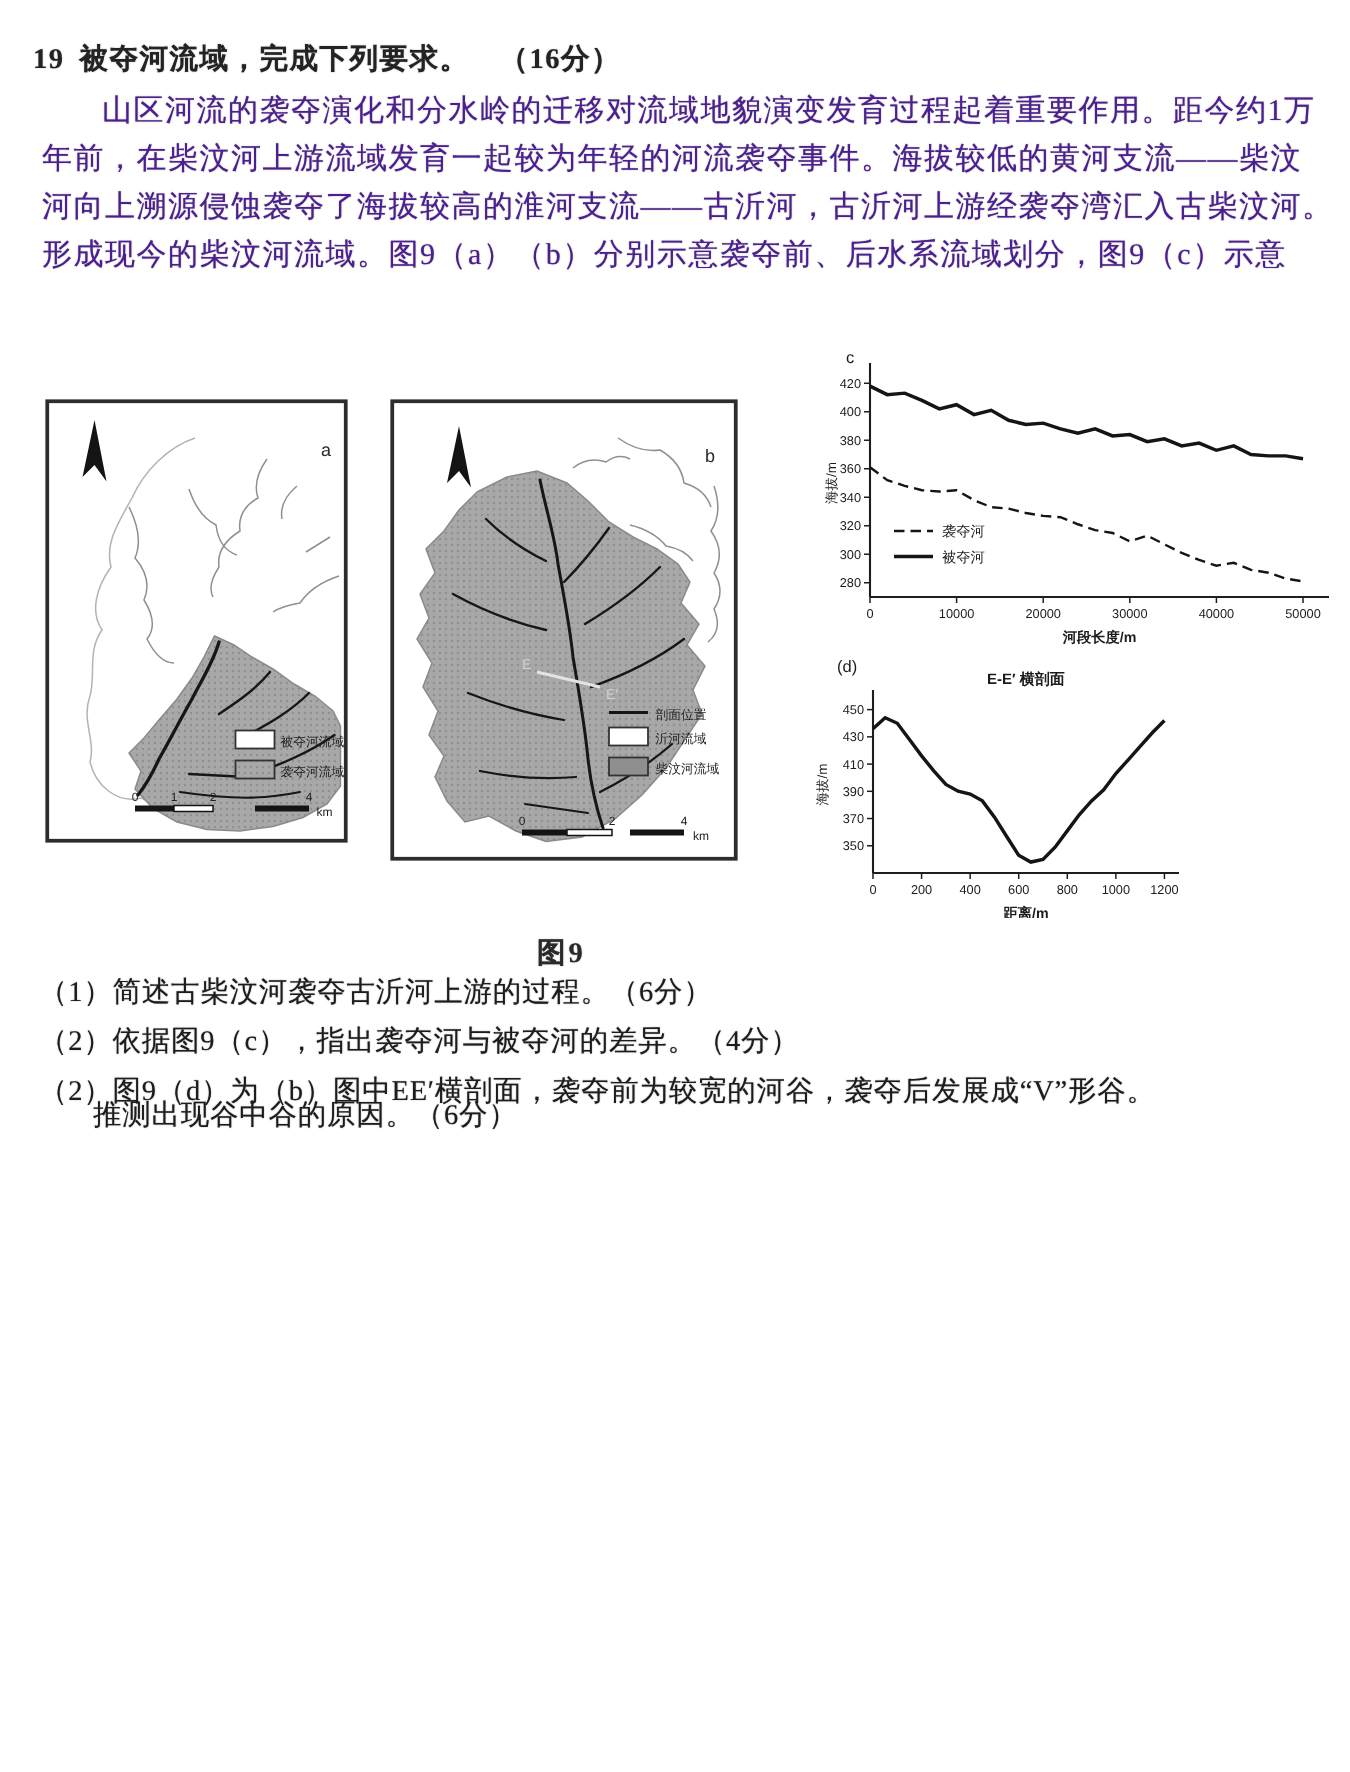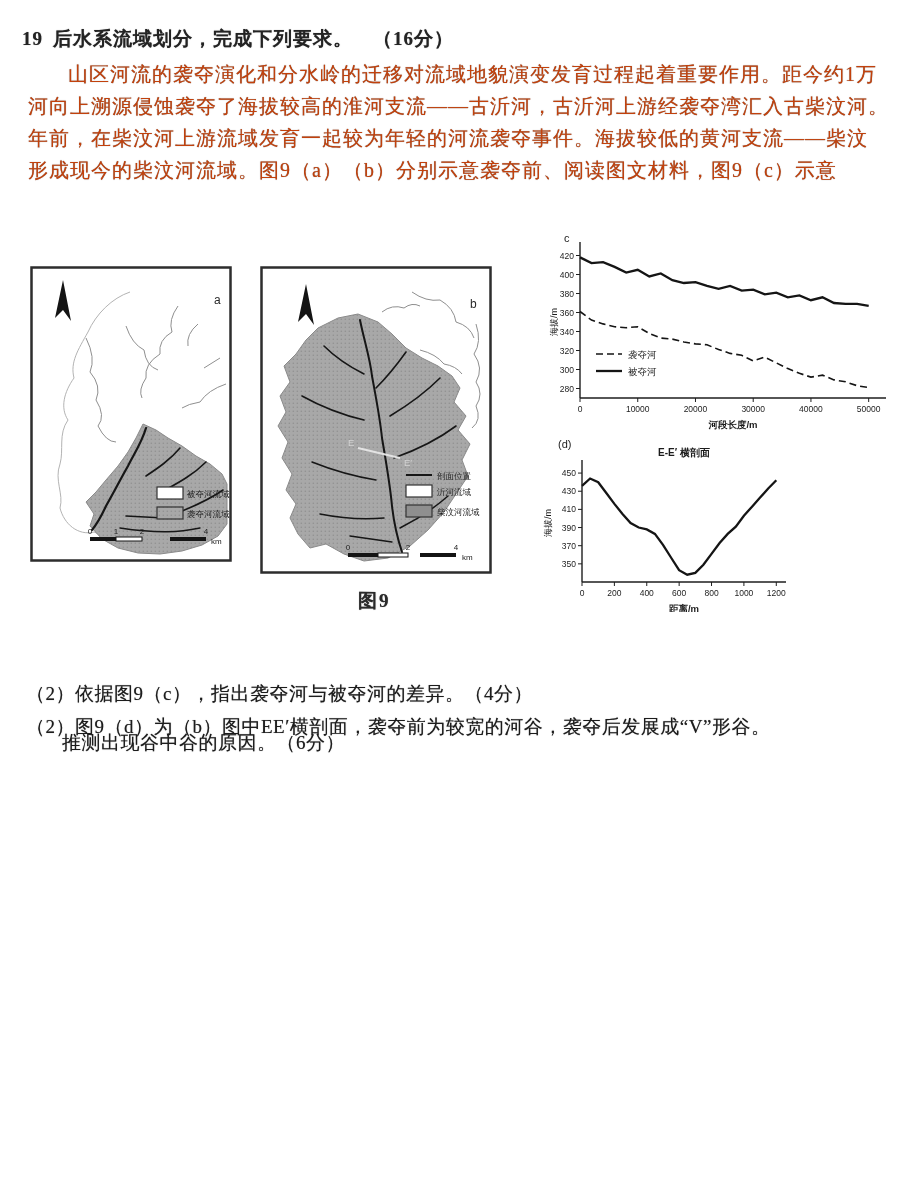--- a/index.html
+++ b/index.html
@@ -1,42 +1,42 @@
 <!DOCTYPE html>
 <html><head>
 <meta charset="utf-8">
 <style>
   html,body{margin:0;padding:0;background:#e8e8e8;}
   .page{position:relative;width:900px;height:1181px;background:#ffffff;margin:0 auto;
         font-family:"Liberation Serif","DejaVu Serif",serif;color:#1d1d1d;overflow:hidden;}
   .ink{text-shadow:0 0 0.8px rgba(45,45,45,.65);}
   .hdr{position:absolute;left:22px;top:26px;font-size:19px;font-weight:bold;letter-spacing:1px;color:#232323;}
   .hdr .qno{margin-right:10px;}
-  .para{position:absolute;left:28px;top:58px;width:856px;font-size:20px;color:#c2410c;}
+  .para{position:absolute;left:28px;top:58px;width:856px;font-size:20px;color:#4c1d95;}
   .para .pline{height:32px;line-height:32px;letter-spacing:1px;white-space:nowrap;}
   .para .pline.first{text-indent:40px;}
   svg{position:absolute;}
-  .caption{position:absolute;left:358px;top:588px;font-size:19px;font-weight:bold;color:#2a2a2a;letter-spacing:2px;}
+  .caption{position:absolute;left:358px;top:622px;font-size:19px;font-weight:bold;color:#2a2a2a;letter-spacing:2px;}
   .q{position:absolute;left:26px;font-size:19px;color:#1c1c1c;letter-spacing:0.5px;white-space:nowrap;}
   .q.sub{left:62px;}
 </style>
 </head>
 <body>
 
 <div class="page">
 
   <div class="hdr ink">
-    <span class="qno">19</span><span>后水系流域划分，完成下列要求。　（16分）</span>
+    <span class="qno">19</span><span>被夺河流域，完成下列要求。　（16分）</span>
   </div>
 
   <div class="para ink">
     <div class="pline first">山区河流的袭夺演化和分水岭的迁移对流域地貌演变发育过程起着重要作用。距今约1万</div>
+    <div class="pline">年前，在柴汶河上游流域发育一起较为年轻的河流袭夺事件。海拔较低的黄河支流——柴汶</div>
     <div class="pline">河向上溯源侵蚀袭夺了海拔较高的淮河支流——古沂河，古沂河上游经袭夺湾汇入古柴汶河。</div>
-    <div class="pline">年前，在柴汶河上游流域发育一起较为年轻的河流袭夺事件。海拔较低的黄河支流——柴汶</div>
-    <div class="pline">形成现今的柴汶河流域。图9（a）（b）分别示意袭夺前、阅读图文材料，图9（c）示意</div>
+    <div class="pline">形成现今的柴汶河流域。图9（a）（b）分别示意袭夺前、后水系流域划分，图9（c）示意</div>
   </div>
 
   <svg style="left:30px;top:266px" width="202" height="296" viewBox="0 0 202 296">
     <defs>
       <pattern id="htA" width="4" height="4" patternUnits="userSpaceOnUse">
         <rect width="4" height="4" fill="#a8a8a8"></rect>
           <circle cx="1.3" cy="1.3" r="0.8" fill="#909090"></circle>
       </pattern>
     </defs>
     <rect x="1.5" y="1.5" width="199" height="293" fill="#ffffff" stroke="#2d2d2d" stroke-width="2.5"></rect>
@@ -215,17 +215,18 @@
       <text x="234.28571428571428" y="160" font-size="8.5" fill="#1c1c1c" text-anchor="middle" font-family="Liberation Sans, sans-serif">1200</text>
       <polyline points="40.0,49.8 48.1,42.5 56.2,46.2 64.3,57.0 72.4,67.9 80.5,77.9 88.6,87.0 96.7,91.5 104.8,93.4 112.9,97.9 121.0,108.8 129.0,121.5 137.1,134.2 145.2,138.7 153.3,136.9 161.4,128.8 169.5,117.9 177.6,107.0 185.7,97.9 193.8,90.6 201.9,79.7 210.0,70.7 218.1,61.6 226.2,52.5 234.3,44.3" fill="none" stroke="#151515" stroke-width="2.3"></polyline>
       <text x="142" y="20" font-size="10" fill="#1c1c1c" text-anchor="middle" font-family="Liberation Sans, sans-serif" font-weight="bold">E-E′ 横剖面</text>
       <text x="16" y="12" font-size="11" fill="#1c1c1c" text-anchor="start" font-family="Liberation Sans, sans-serif">(d)</text>
       <text x="142" y="176" font-size="9.5" fill="#1c1c1c" text-anchor="middle" font-family="Liberation Sans, sans-serif" font-weight="bold">距离/m</text>
       <text x="9" y="87" font-size="9" fill="#1c1c1c" text-anchor="middle" font-family="Liberation Sans, sans-serif" transform="rotate(-90 9 87)">海拔/m</text>
     </svg>
 
   <div class="caption ink">图9</div>
 
+  <div class="q ink" style="top:648px">（1）简述古柴汶河袭夺古沂河上游的过程。（6分）</div>
   <div class="q ink" style="top:681px">（2）依据图9（c），指出袭夺河与被夺河的差异。（4分）</div>
   <div class="q ink" style="top:714px">（2）图9（d）为（b）图中EE′横剖面，袭夺前为较宽的河谷，袭夺后发展成“V”形谷。</div>
   <div class="q sub ink" style="top:730px">推测出现谷中谷的原因。（6分）</div>
 
 </div>
 
 </body></html>

